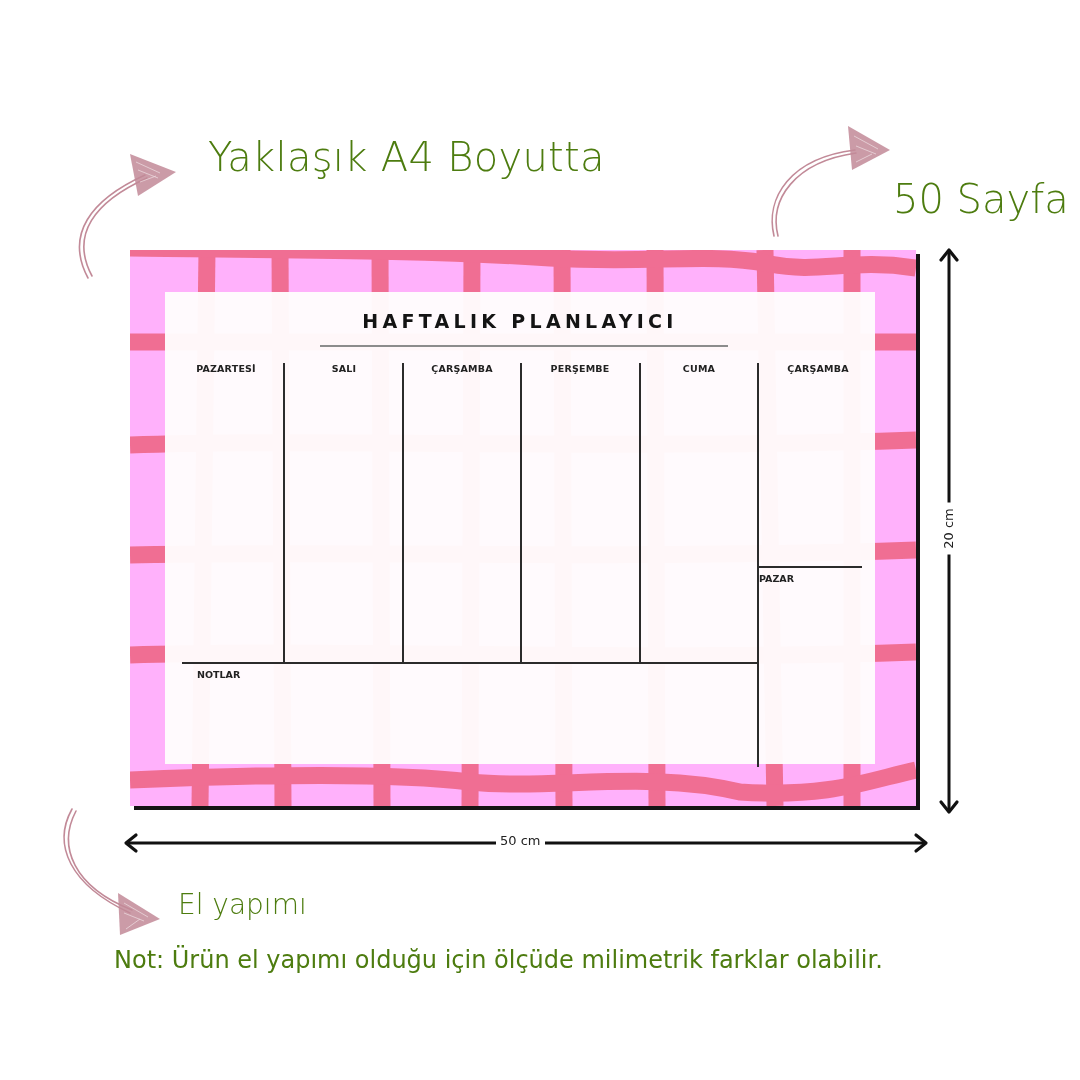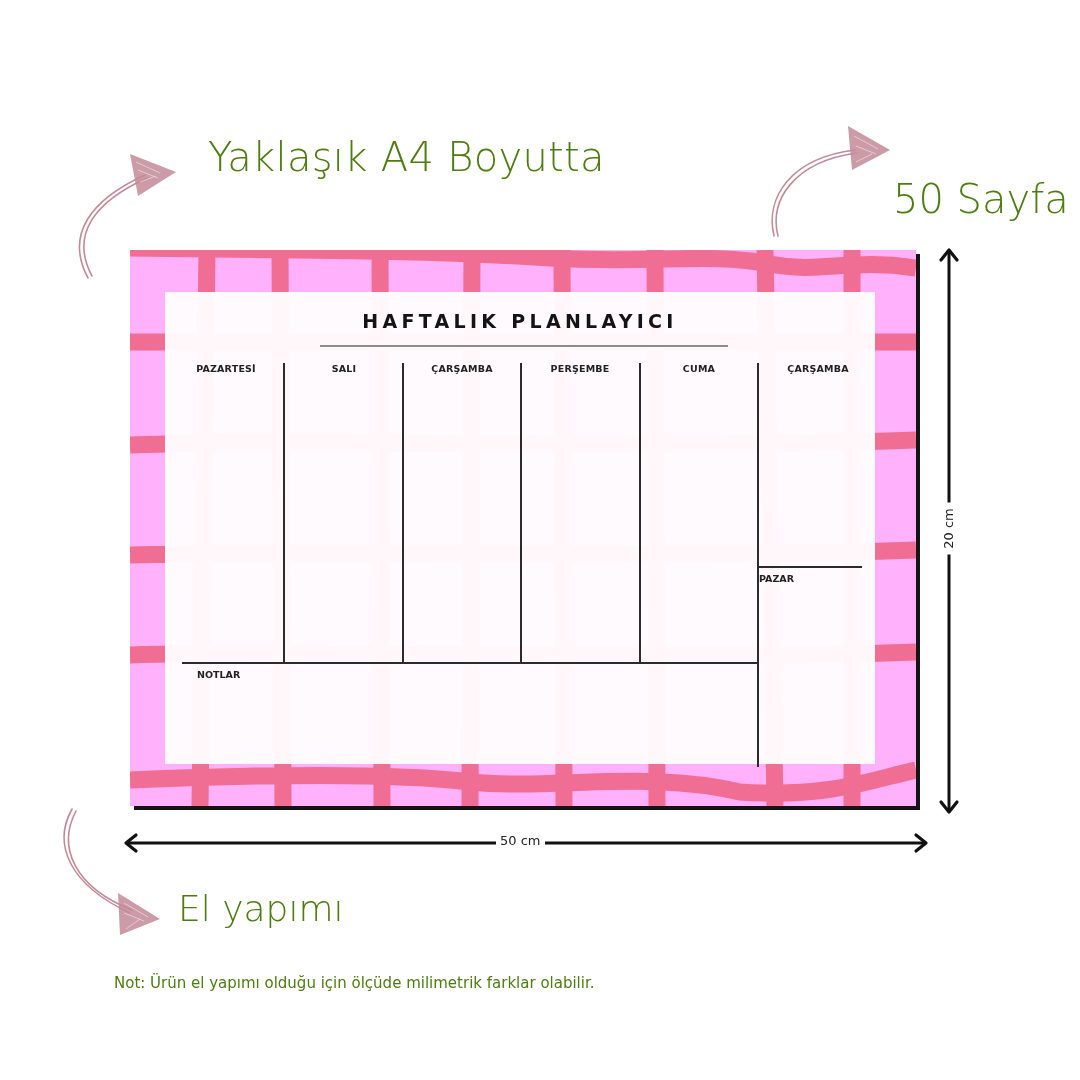--- a/index.html
+++ b/index.html
@@ -7,22 +7,22 @@
     width: 1080px; height: 1080px; background: #ffffff; position: relative; overflow: hidden;
     font-family: "DejaVu Sans", sans-serif; color: #3d2340;
   }
   .abs { position: absolute; }
   .caption {
     position: absolute; color: #4d7c0f; font-family: "DejaVu Sans", sans-serif; font-weight: 300;
     white-space: nowrap;
   }
   #cap-a4 { left: 208px; top: 134px; font-size: 40px; letter-spacing: 0.3px; }
   #cap-pages { left: 893px; top: 152px; font-size: 40px; margin-top: 24px; }
-  #cap-handmade { left: 178px; top: 888px; font-size: 36px; }
-  #footnote { left: 114px; top: 974px; font-size: 15px; font-weight: 400; }
+  #cap-handmade { left: 178px; top: 888px; font-size: 28px; }
+  #footnote { left: 114px; top: 946px; font-size: 24px; font-weight: 400; }
 
   
   #board {
     position: absolute; left: 130px; top: 250px; width: 786px; height: 556px;
     background: #ffb1fb;
     box-shadow: 4px 4px 0 #141414;
     overflow: hidden;
   }
   #board svg.pattern { position: absolute; left: 0; top: 0; }
   #sheet {

